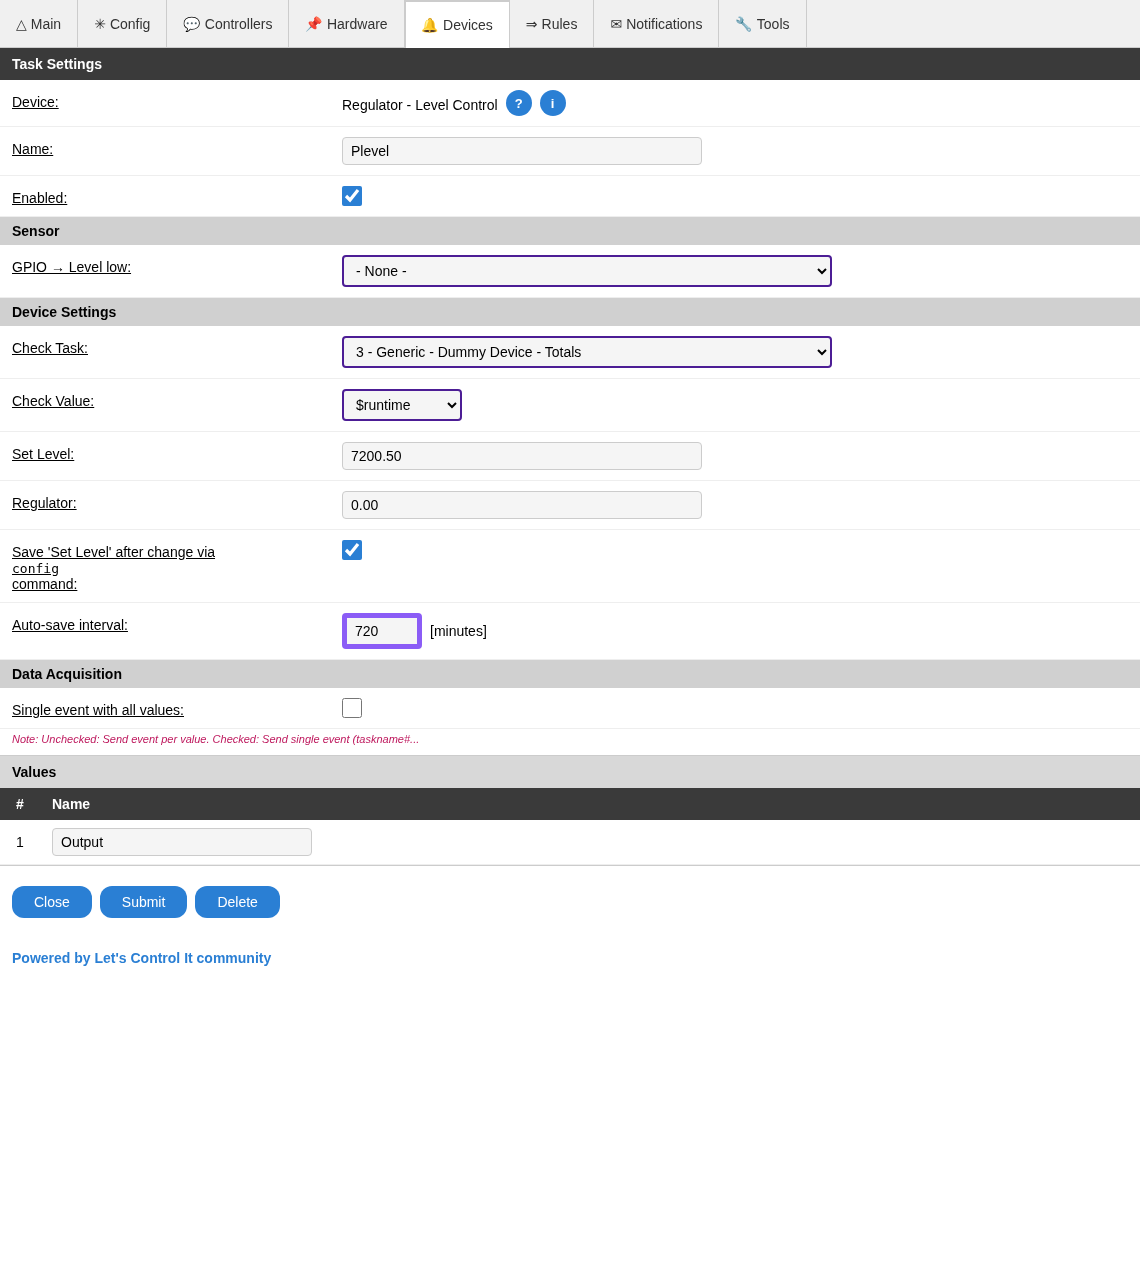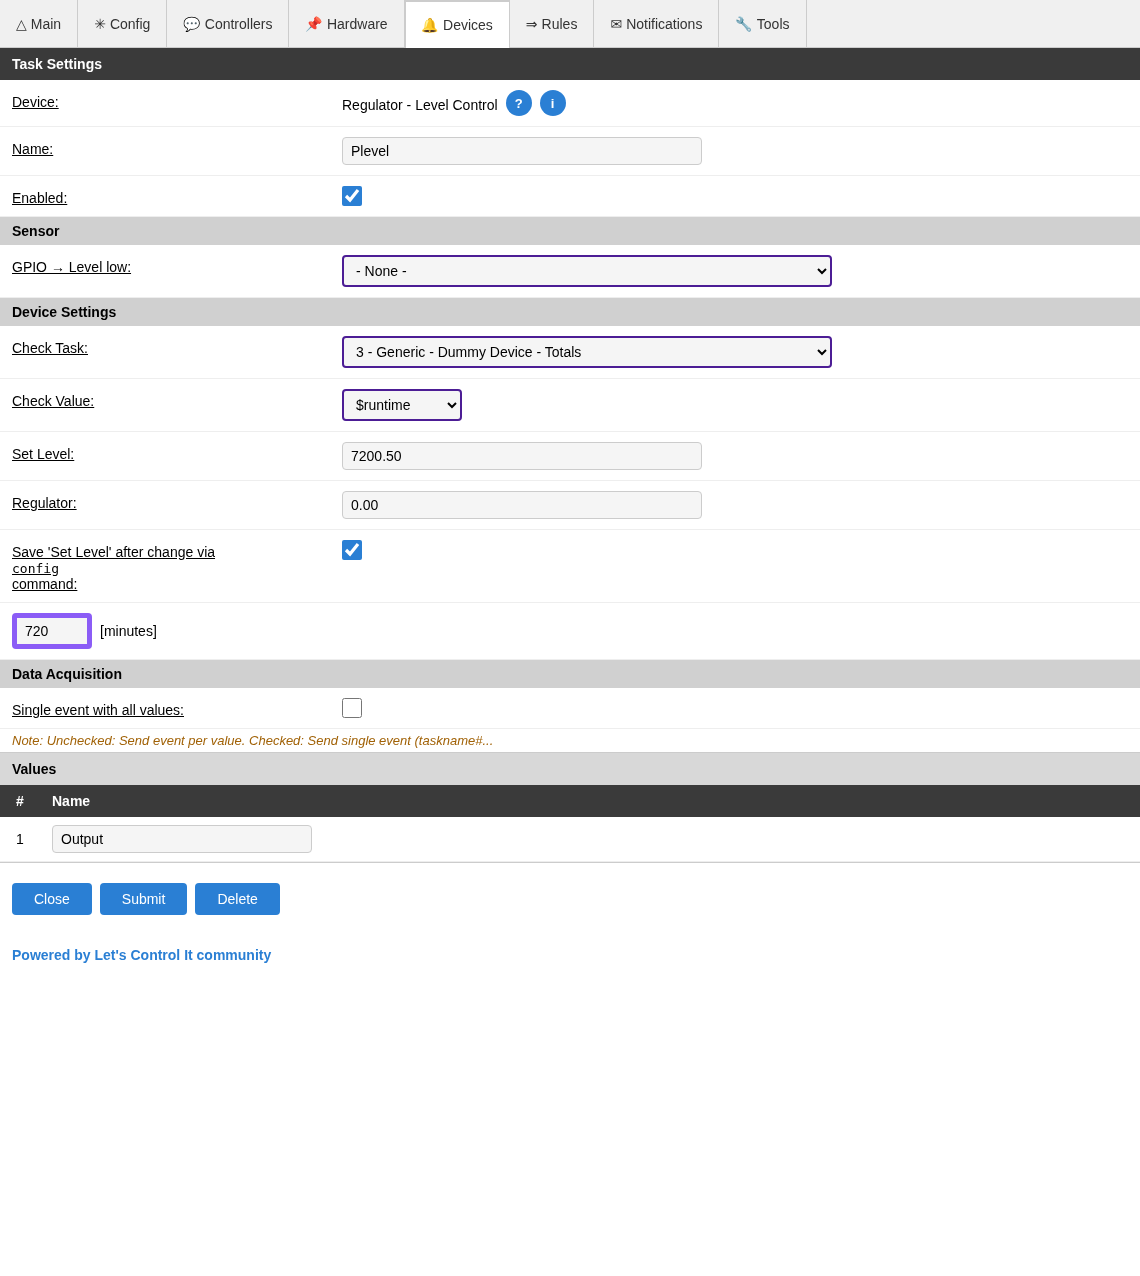--- a/index.html
+++ b/index.html
@@ -129,23 +129,23 @@
     
     .device-text {
       font-size: 14px;
       color: #000;
       padding-top: 4px;
     }
 
     
     .note-text {
       font-style: italic;
-      color: #a16207;
-      font-size: 13px;
-      padding: 4px 12px 4px 12px;
+      color: #be185d;
+      font-size: 11px;
+      padding: 4px 12px 10px 12px;
     }
 
     
     .divider {
       border: none;
       border-top: 1px solid #ccc;
       margin: 0;
     }
 
     
@@ -180,21 +180,21 @@
 
     
     .action-buttons {
       display: flex;
       gap: 8px;
       padding: 20px 12px;
     }
     .btn {
       padding: 8px 22px;
       border: none;
-      border-radius: 4px;
+      border-radius: 12px;
       font-size: 14px;
       cursor: pointer;
       color: #fff;
       background: #2a7fd4;
     }
     .btn-delete { background: #2a7fd4; }
 
     
     .footer {
       padding: 12px 12px 20px 12px;
@@ -304,20 +304,21 @@
     <span>Save 'Set Level' after change via</span><br>
     <code class="label-code">config</code><br>
     <span>command:</span>
   </div>
   <div class="form-control">
     <input type="checkbox" checked="" style="">
   </div>
 </div>
 
 <div class="form-row">
+  <div class="form-label">Auto-save interval:</div>
   <div class="form-control">
     <input type="number" value="720" style="">
     <span>[minutes]</span>
   </div>
 </div>
 
 <div class="section-subheader">
   <span>Data Acquisition</span>
 </div>
 

